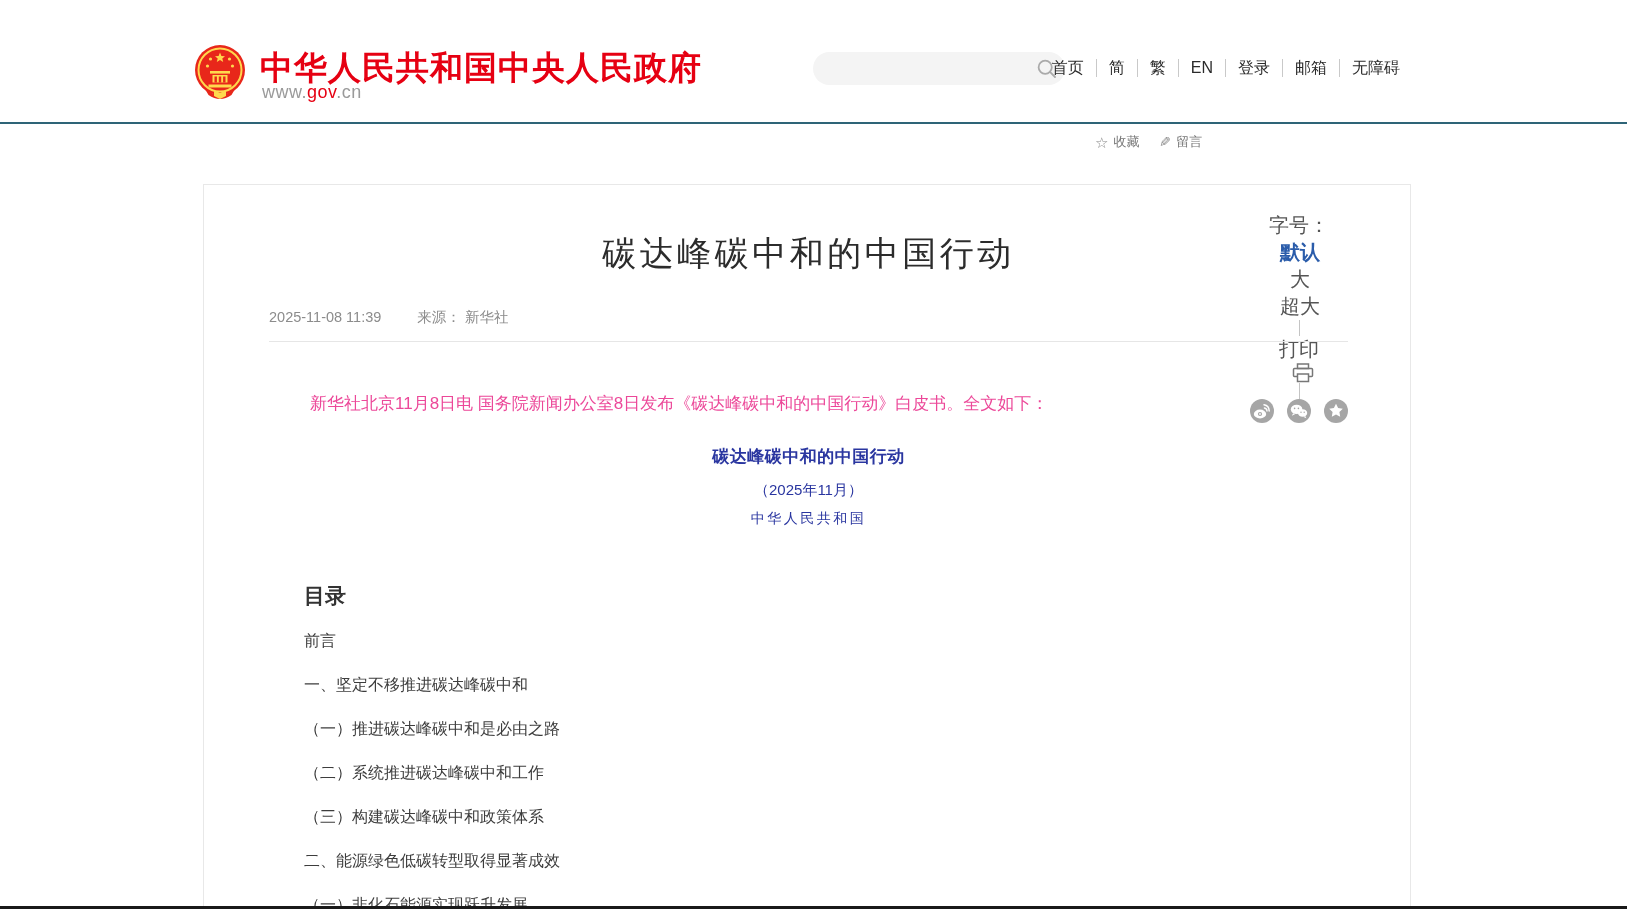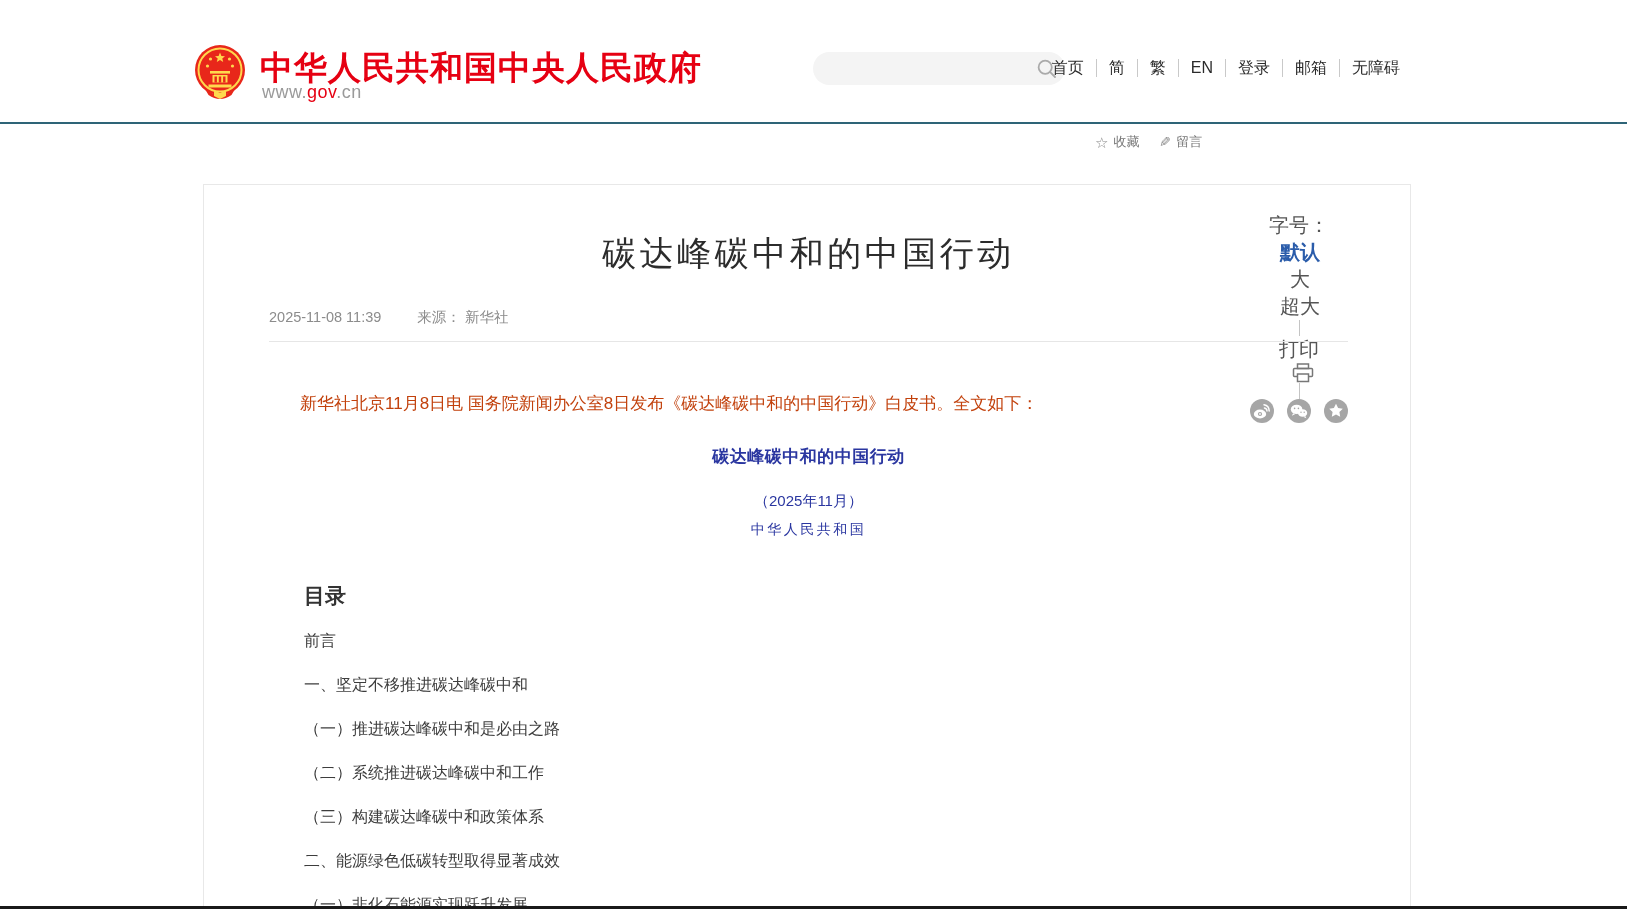--- a/index.html
+++ b/index.html
@@ -52,28 +52,28 @@
   .fs-option.selected { color:#2a5caa; font-weight:bold; }
   .v-sep { width:1px; height:16px; background:#c4c4c4; margin:0 24px; }
   .print-label { cursor:pointer; }
   .printer-icon { margin-left:8px; cursor:pointer; }
   .share-icons { display:flex; gap:13px; align-items:center; }
   .share-icons svg { cursor:pointer; display:block; }
 
   .meta-divider { position:absolute; left:65px; top:156px; width:1079px; height:0;
     border-top:1px solid #e6e6e6; }
 
-  .intro { position:absolute; left:62px; top:205px; width:1079px; font-size:17px;
-    line-height:28px; color:#c2410c; text-indent:2em; }
+  .intro { position:absolute; left:72px; top:205px; width:1079px; font-size:17px;
+    line-height:28px; color:#ec4899; text-indent:2em; }
 
   .doc-block { position:absolute; left:65px; top:258px; width:1079px; text-align:center;
     color:#2a36a0; }
   .doc-title { font-size:17px; font-weight:bold; letter-spacing:0.5px; line-height:28px; }
   .doc-line { font-size:15px; line-height:28px; }
-  .doc-line.m1 { margin-top:16px; }
+  .doc-line.m1 { margin-top:5px; }
   .doc-kai { font-family:"DejaVu Serif","Liberation Serif",serif; font-size:14px;
     letter-spacing:2.5px; }
   .doc-line.m2 { margin-top:-3px; }
 
   .toc-block { position:absolute; left:100px; top:402px; color:#3d3d3d; }
   .toc-heading { font-size:21px; font-weight:bold; color:#333; line-height:18px;
     margin-bottom:27px; }
   .toc-block p { font-size:16px; line-height:17px; margin-bottom:27px; white-space:nowrap; }
 
   .bottom-line { position:absolute; left:0; top:906px; width:1627px; height:3px; background:#191919; }

